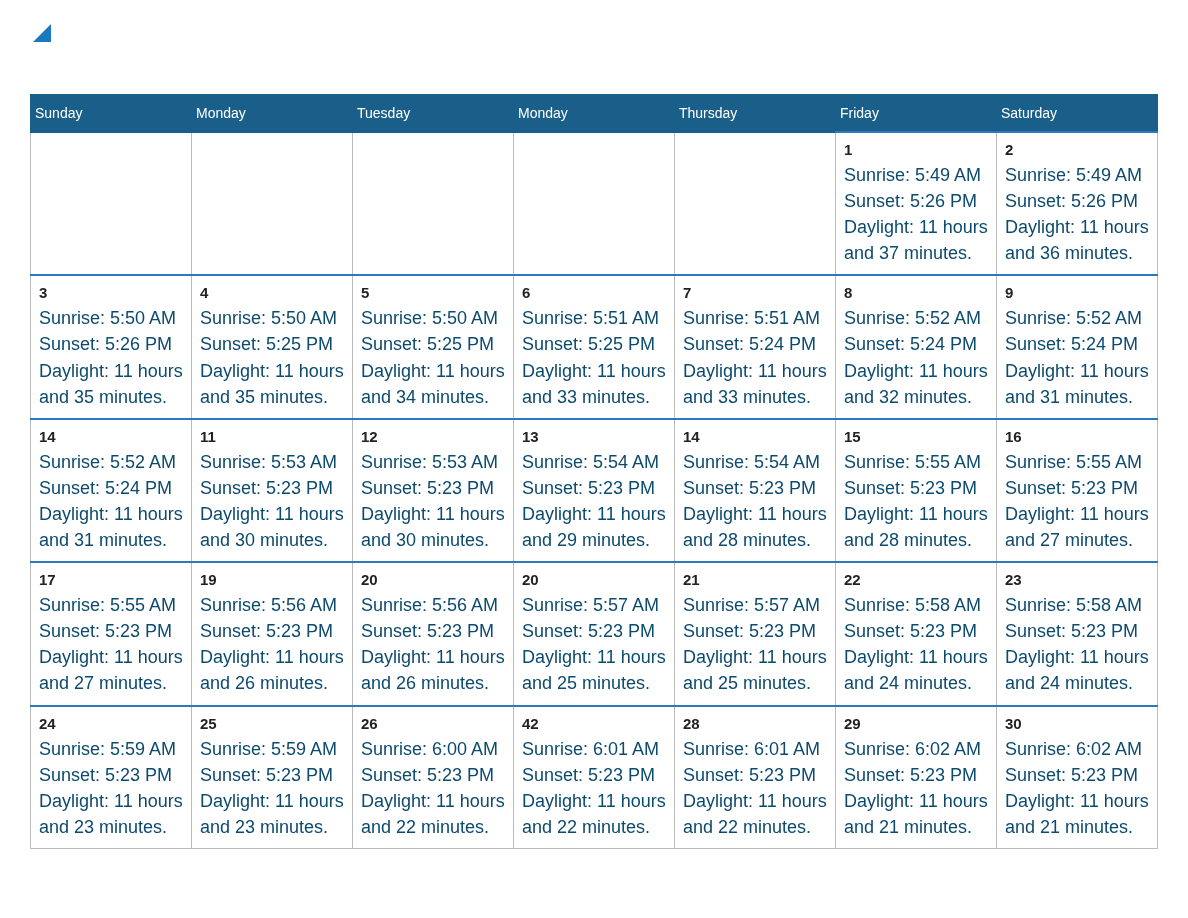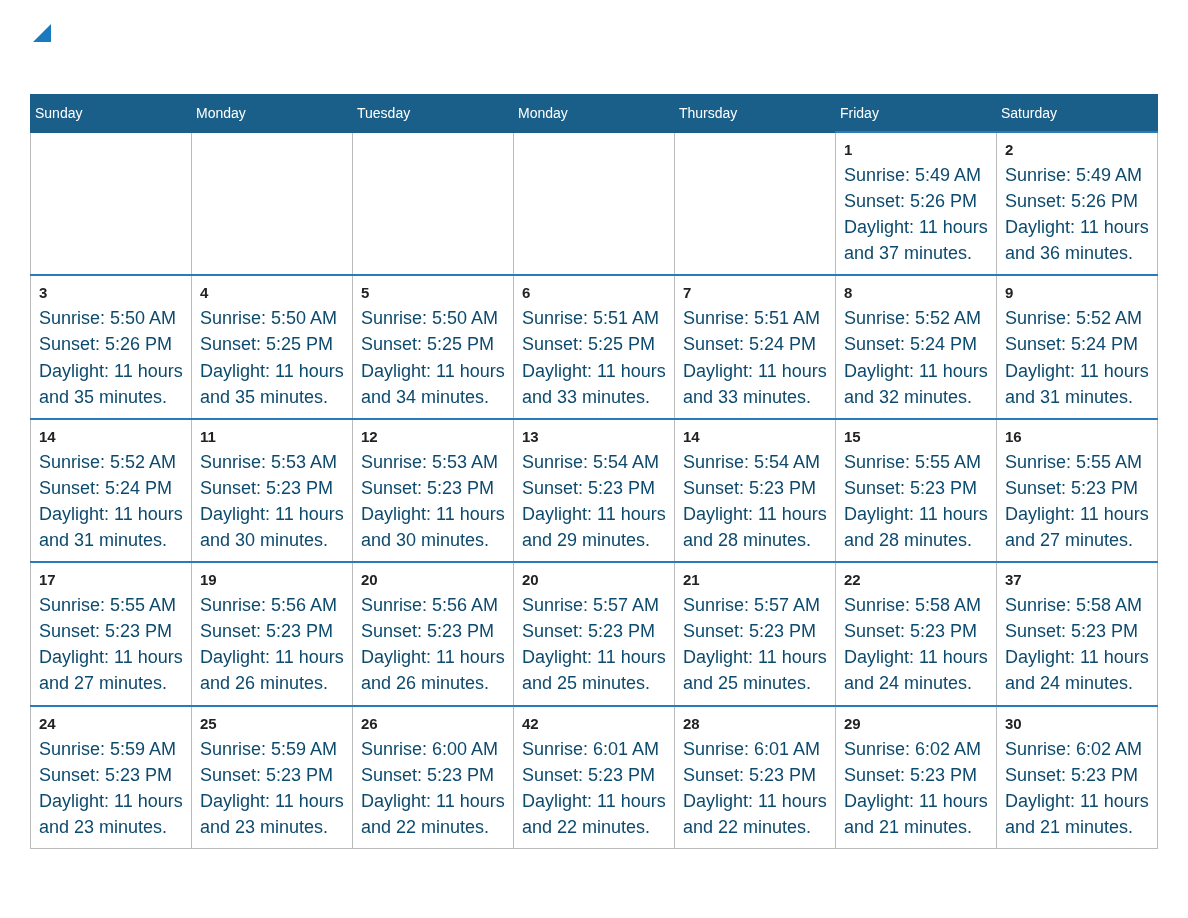--- a/index.html
+++ b/index.html
@@ -237,21 +237,21 @@
         </td>
         <td>
           <span class="day-number">21</span>
           <div class="day-info">Sunrise: 5:57 AM<br>Sunset: 5:23 PM<br>Daylight: 11 hours<br>and 25 minutes.</div>
         </td>
         <td>
           <span class="day-number">22</span>
           <div class="day-info">Sunrise: 5:58 AM<br>Sunset: 5:23 PM<br>Daylight: 11 hours<br>and 24 minutes.</div>
         </td>
         <td>
-          <span class="day-number">37</span>
+          <span class="day-number">23</span>
           <div class="day-info">Sunrise: 5:58 AM<br>Sunset: 5:23 PM<br>Daylight: 11 hours<br>and 24 minutes.</div>
         </td>
       </tr>
       <tr>
         <td>
           <span class="day-number">24</span>
           <div class="day-info">Sunrise: 5:59 AM<br>Sunset: 5:23 PM<br>Daylight: 11 hours<br>and 23 minutes.</div>
         </td>
         <td>
           <span class="day-number">25</span>

